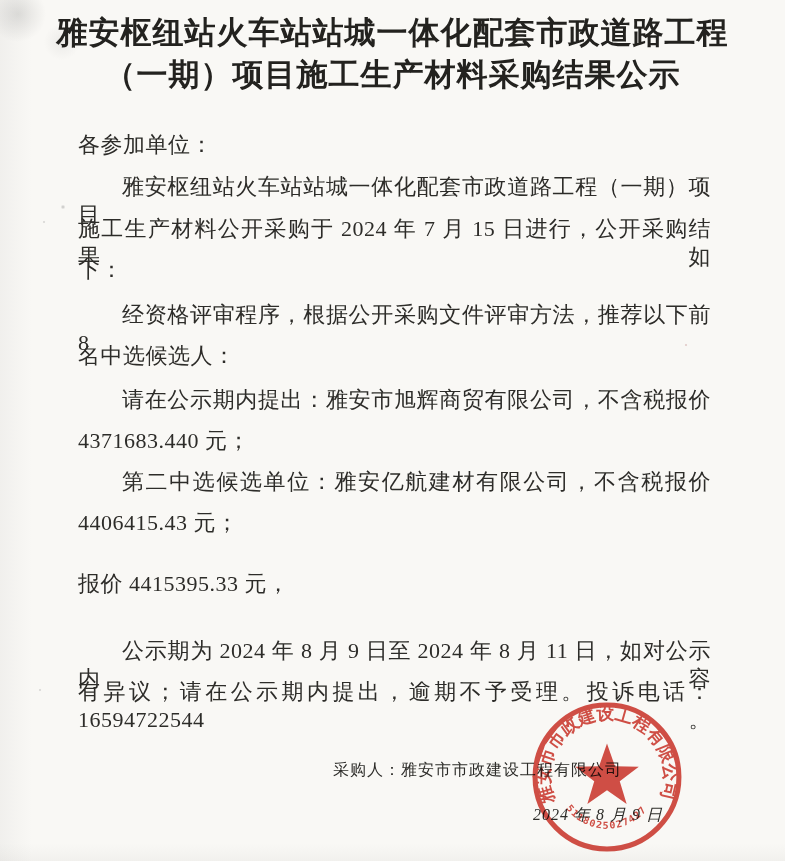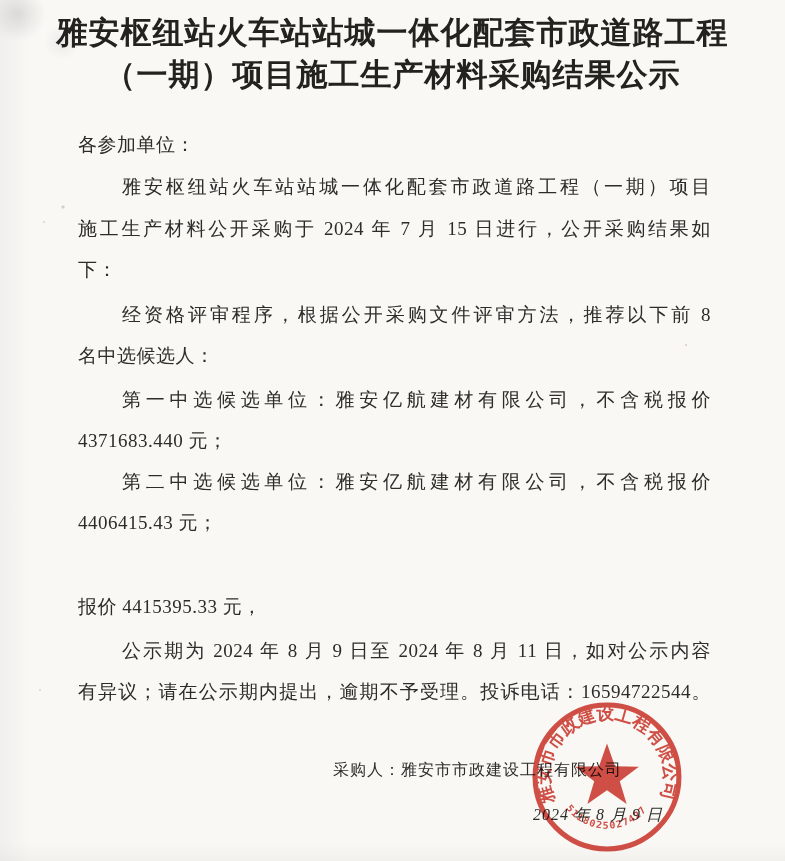--- a/index.html
+++ b/index.html
@@ -35,21 +35,21 @@
   .title{
     position:absolute;left:0;width:785px;
     text-align:center;
     font-size:31px;font-weight:bold;
     letter-spacing:1px;
     color:#23221f;
     white-space:nowrap;
   }
   .ln{
     position:absolute;left:78px;width:633px;
-    font-size:19px;line-height:28px;
+    font-size:22px;line-height:28px;
     color:var(--ink);
     letter-spacing:.5px;
   }
   .full{
     text-align:justify;
     text-align-last:justify;
   }
   .indent{ text-indent:44px; }
   .sig{
     position:absolute;
@@ -85,25 +85,25 @@
 
   <div class="title" style="top:12px">雅安枢纽站火车站站城一体化配套市政道路工程</div>
   <div class="title" style="top:54px">（一期）项目施工生产材料采购结果公示</div>
 
   <div class="ln" style="top:131px">各参加单位：</div>
   <div class="ln full indent" style="top:173px">雅安枢纽站火车站站城一体化配套市政道路工程（一期）项目</div>
   <div class="ln full" style="top:215px">施工生产材料公开采购于 2024 年 7 月 15 日进行，公开采购结果如</div>
   <div class="ln" style="top:256px">下：</div>
   <div class="ln full indent" style="top:301px">经资格评审程序，根据公开采购文件评审方法，推荐以下前 8</div>
   <div class="ln" style="top:342px">名中选候选人：</div>
-  <div class="ln full indent" style="top:386px">第一中选候选单位：雅安亿航建材有限公司，不含税报价</div>
+  <div class="ln full indent" style="top:386px">请在公示期内提出：雅安市旭辉商贸有限公司，不含税报价</div>
   <div class="ln" style="top:427px">4371683.440 元；</div>
   <div class="ln full indent" style="top:468px">第二中选候选单位：雅安亿航建材有限公司，不含税报价</div>
   <div class="ln" style="top:509px">4406415.43 元；</div>
-  <div class="ln" style="top:593px">报价 4415395.33 元，</div>
+  <div class="ln" style="top:570px">报价 4415395.33 元，</div>
   <div class="ln full indent" style="top:637px">公示期为 2024 年 8 月 9 日至 2024 年 8 月 11 日，如对公示内容</div>
   <div class="ln full" style="top:678px">有异议；请在公示期内提出，逾期不予受理。投诉电话：16594722544。</div>
 
   <div class="sig" id="purchaser-line">采购人：雅安市市政建设工程有限公司</div>
   <div class="sig" id="date-line">2024 年 8 月 9 日</div>
 
   <svg id="seal" viewBox="0 0 156 156" aria-hidden="true">
     <defs>
       <path id="arcTop" d="M 26.3,102.1 A 57,57 0 1 1 129.7,102.1" fill="none"></path>
       <path id="arcBottom" d="M 36.2,107.3 A 51,51 0 0 0 119.8,107.3" fill="none"></path>

